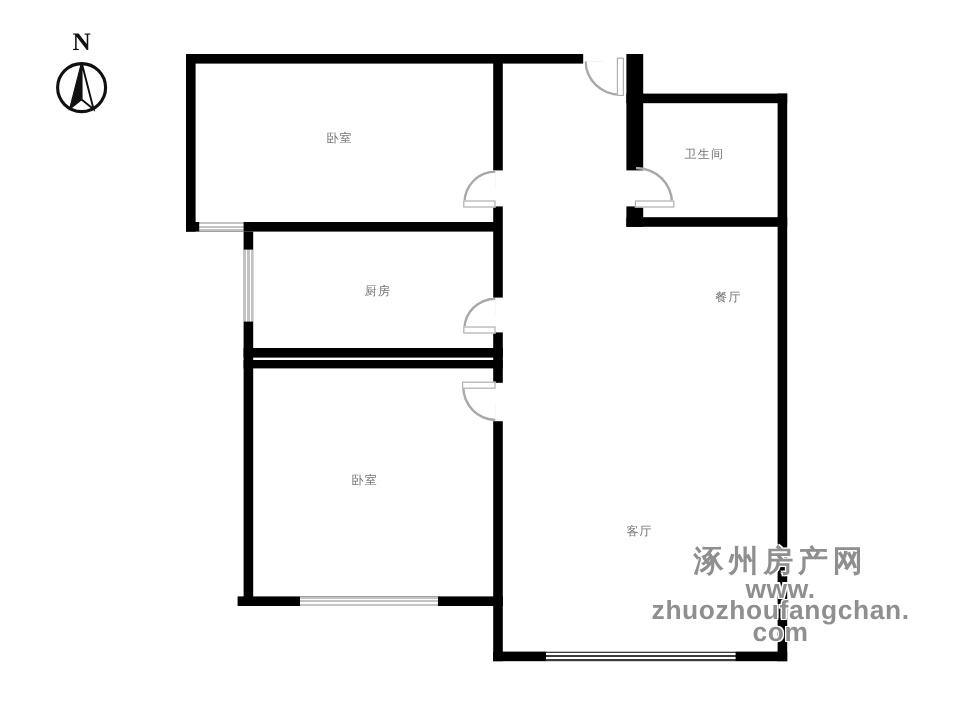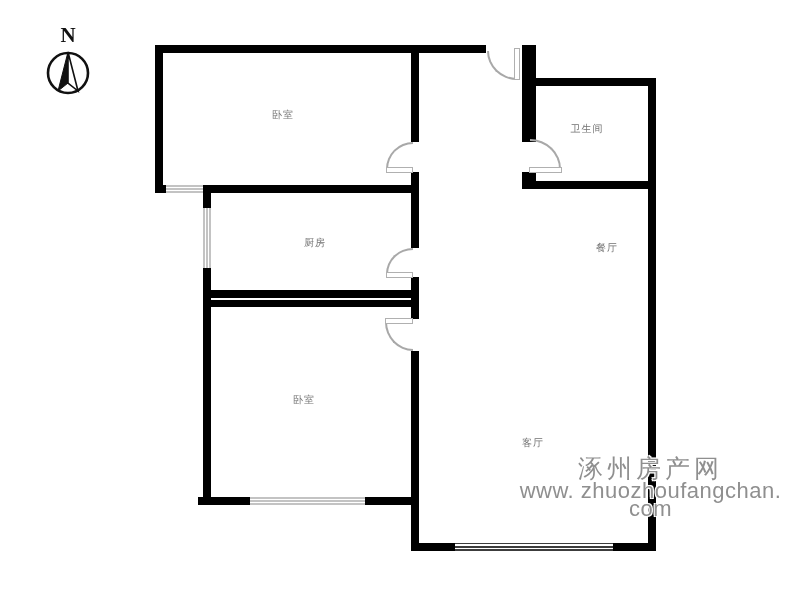--- a/index.html
+++ b/index.html
@@ -13,21 +13,21 @@
   .arc-tl{border-top-width:2px;border-left-width:2px;border-top-left-radius:100% 100%;}
   .arc-bl{border-bottom-width:2px;border-left-width:2px;border-bottom-left-radius:100% 100%;}
   .arc-tr{border-top-width:2px;border-right-width:2px;border-top-right-radius:100% 100%;}
   .leaf{position:absolute;box-sizing:border-box;background:#fff;border:1px solid #b0b0b0;}
   .room-label{position:absolute;transform:translate(-50%,-50%);font-size:10px;color:#737373;
         letter-spacing:1px;white-space:nowrap;}
   .compass{position:absolute;left:44px;top:24px;width:48px;text-align:center;}
   .compass-n{font-family:"Liberation Serif", serif;font-weight:bold;font-size:21px;color:#111;
         line-height:22px;}
   .watermark{position:absolute;left:518px;top:455px;width:265px;text-align:center;z-index:30;
-        color:#8f8f8f;font-weight:normal;
+        color:#8f8f8f;font-weight:bold;
         text-shadow:-1px -1px 0 #fff,1px -1px 0 #fff,-1px 1px 0 #fff,1px 1px 0 #fff,0 0 2px #fff;}
   .wm-name{font-size:25px;letter-spacing:4px;line-height:27px;}
   .wm-url{font-size:22px;letter-spacing:0.5px;line-height:18px;}
 </style>
 </head>
 <body>
 
 <div class="plan">
 
   <div class="compass">

